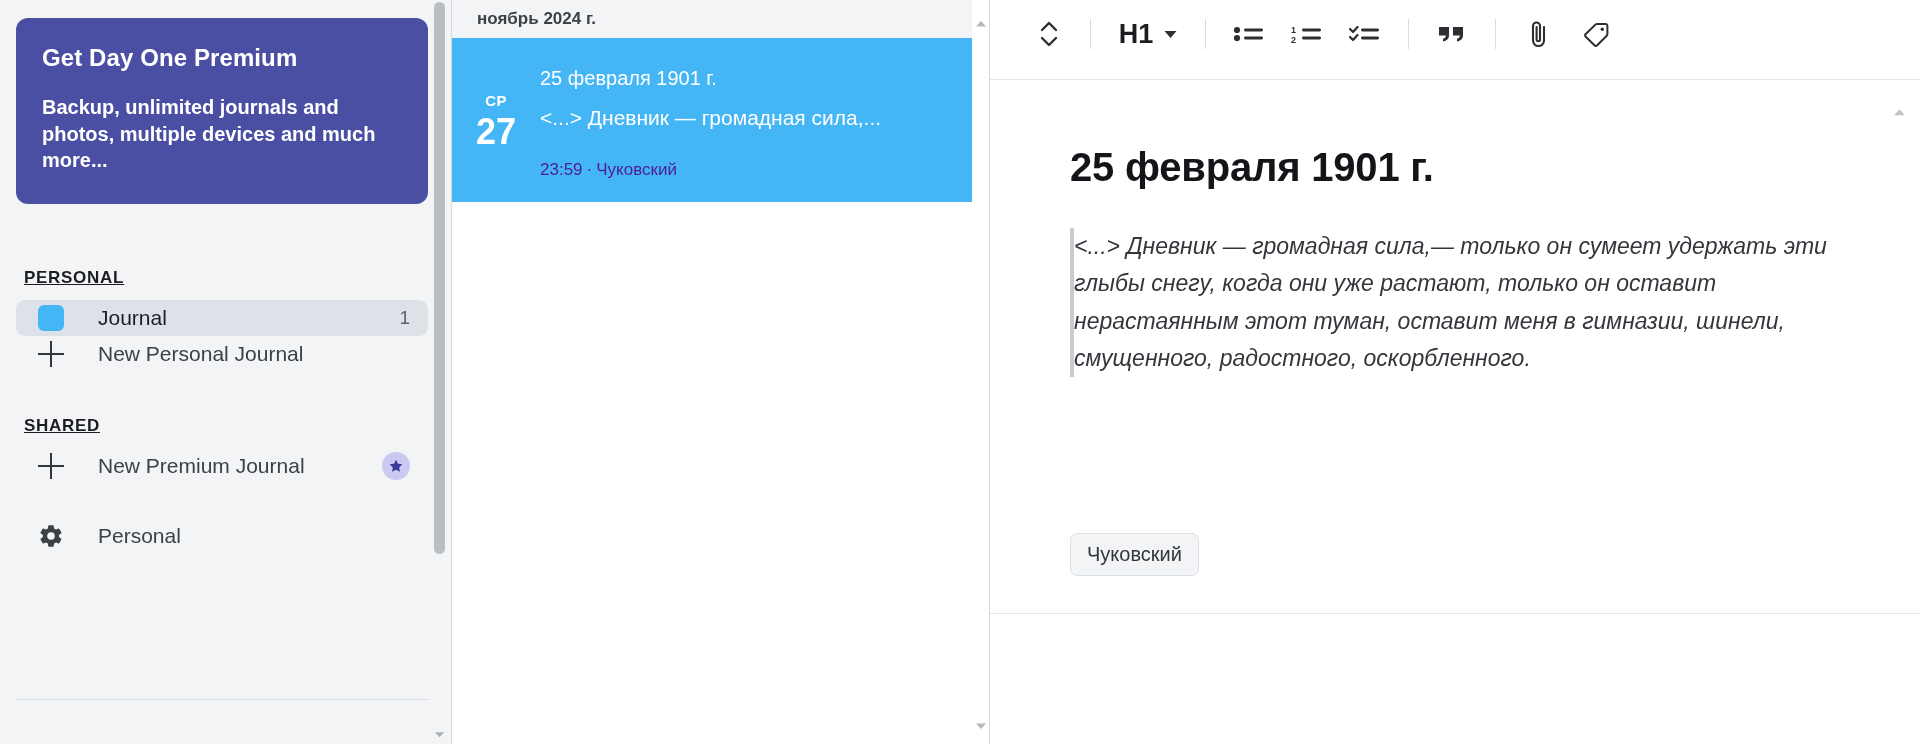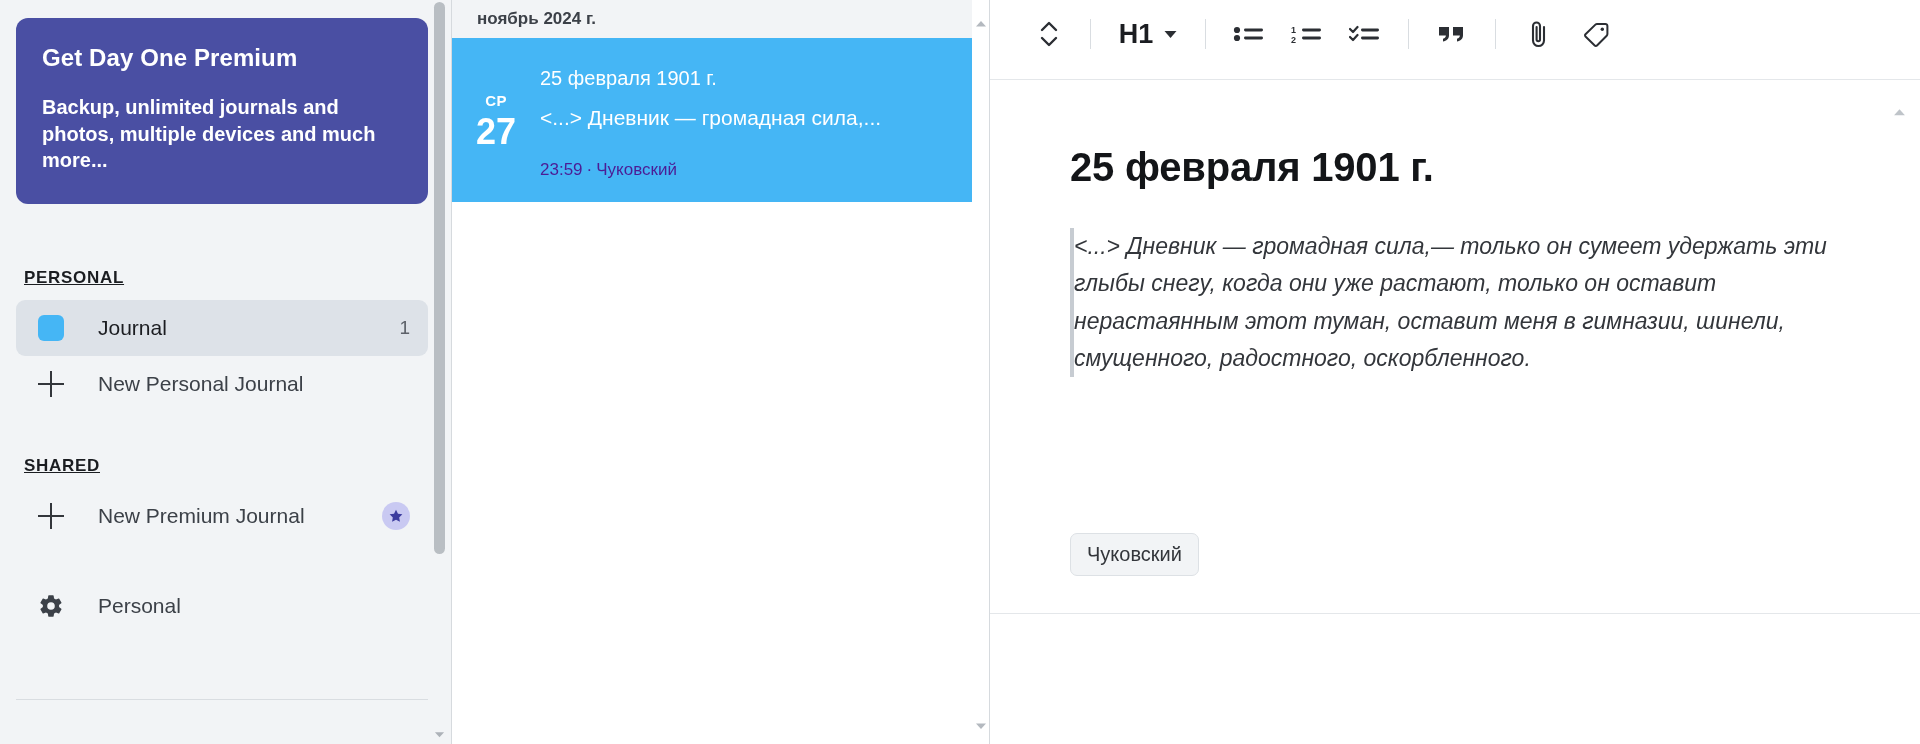--- a/index.html
+++ b/index.html
@@ -32,21 +32,21 @@
 
   .section-label {
     font-size: 17px; font-weight: bold; color: #1b1d21;
     letter-spacing: .7px; padding: 0 0 0 24px; text-decoration: underline;
   }
   .sec-personal { margin-top: 64px; }
   .sec-shared { margin-top: 44px; }
 
   .nav-row {
     display: flex; align-items: center;
-    height: 56px; margin: 0 24px 0 16px;
+    height: 36px; margin: 0 24px 0 16px;
     padding: 0 18px 0 8px;
     border-radius: 9px;
     cursor: pointer;
   }
   .nav-row.first { margin-top: 12px; }
   .nav-row.selected { background: #dde2e8; }
   .swatch {
     width: 26px; height: 26px; border-radius: 6px;
     background: #45b6f5; flex: 0 0 26px; margin-left: 14px;
   }

